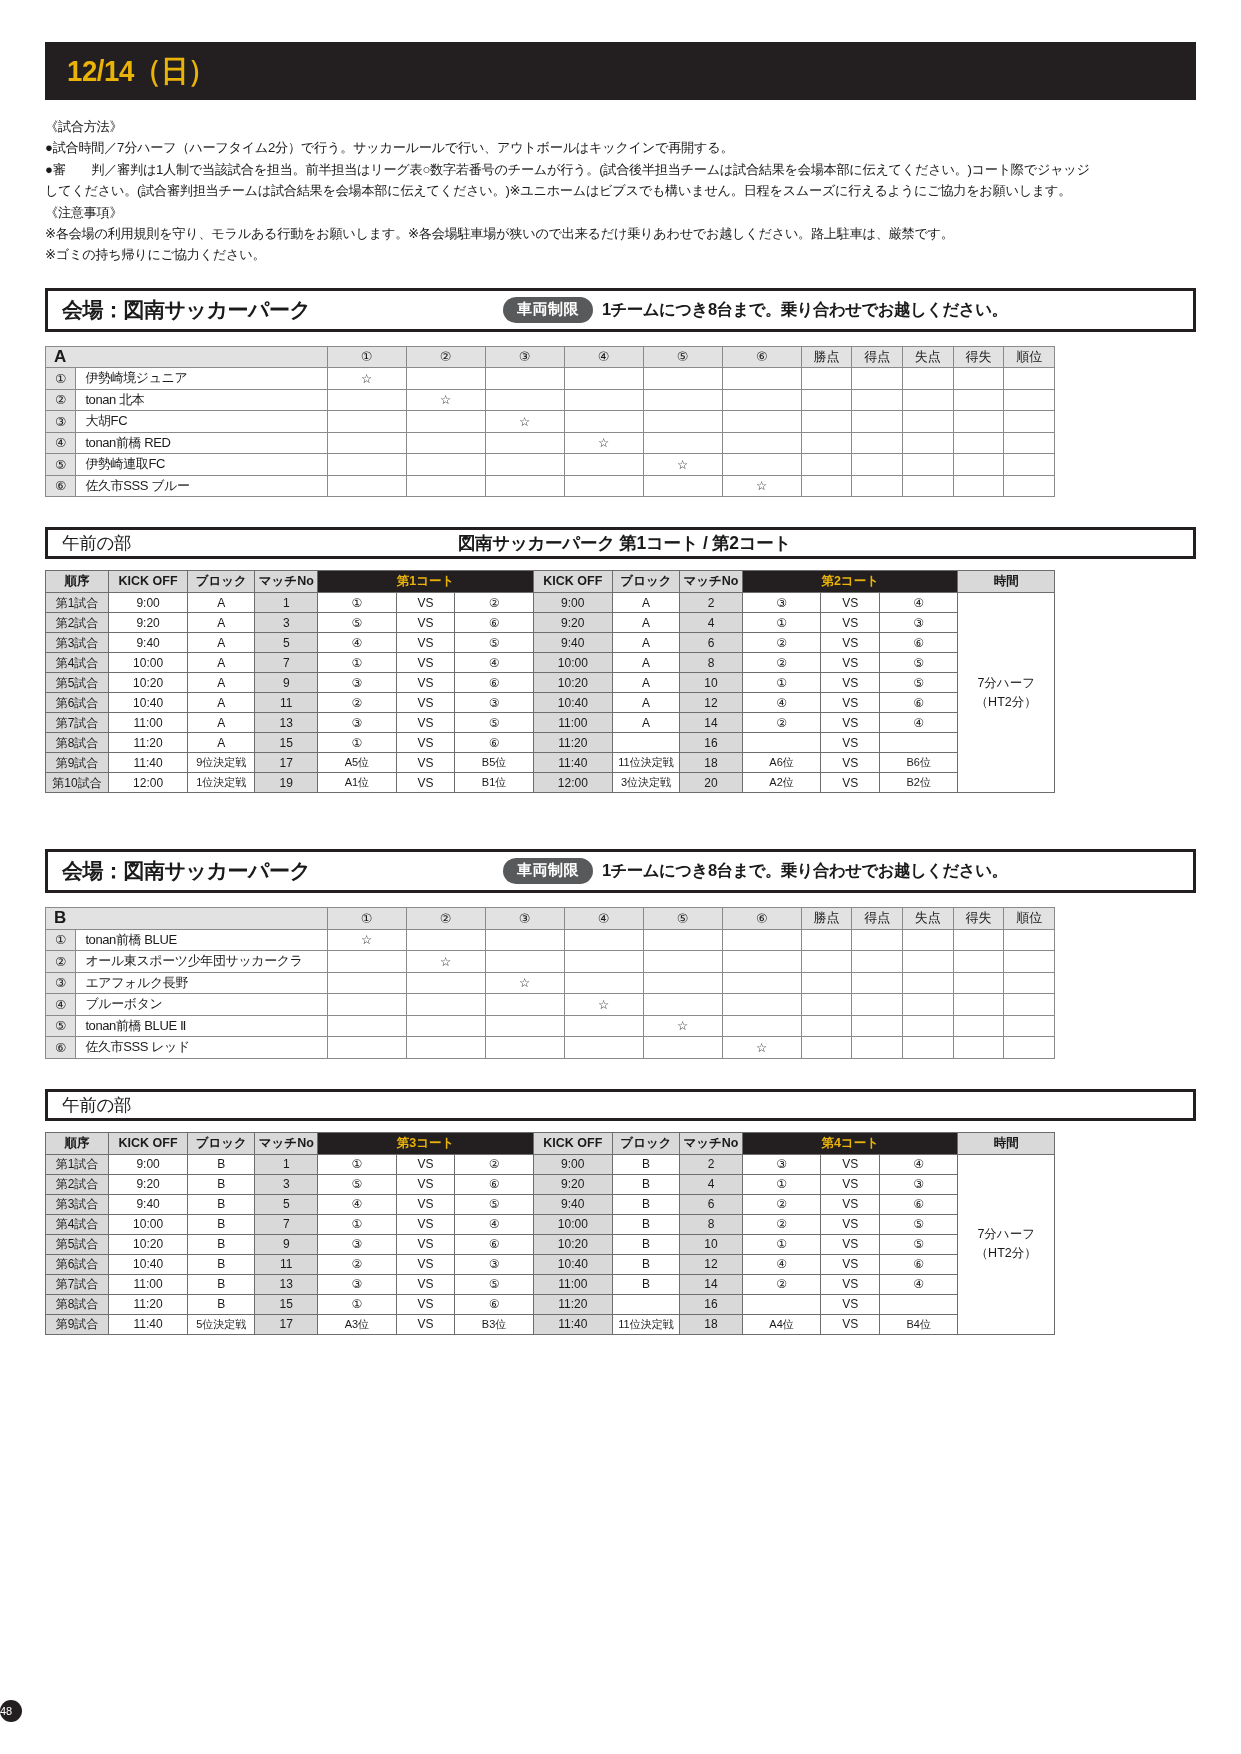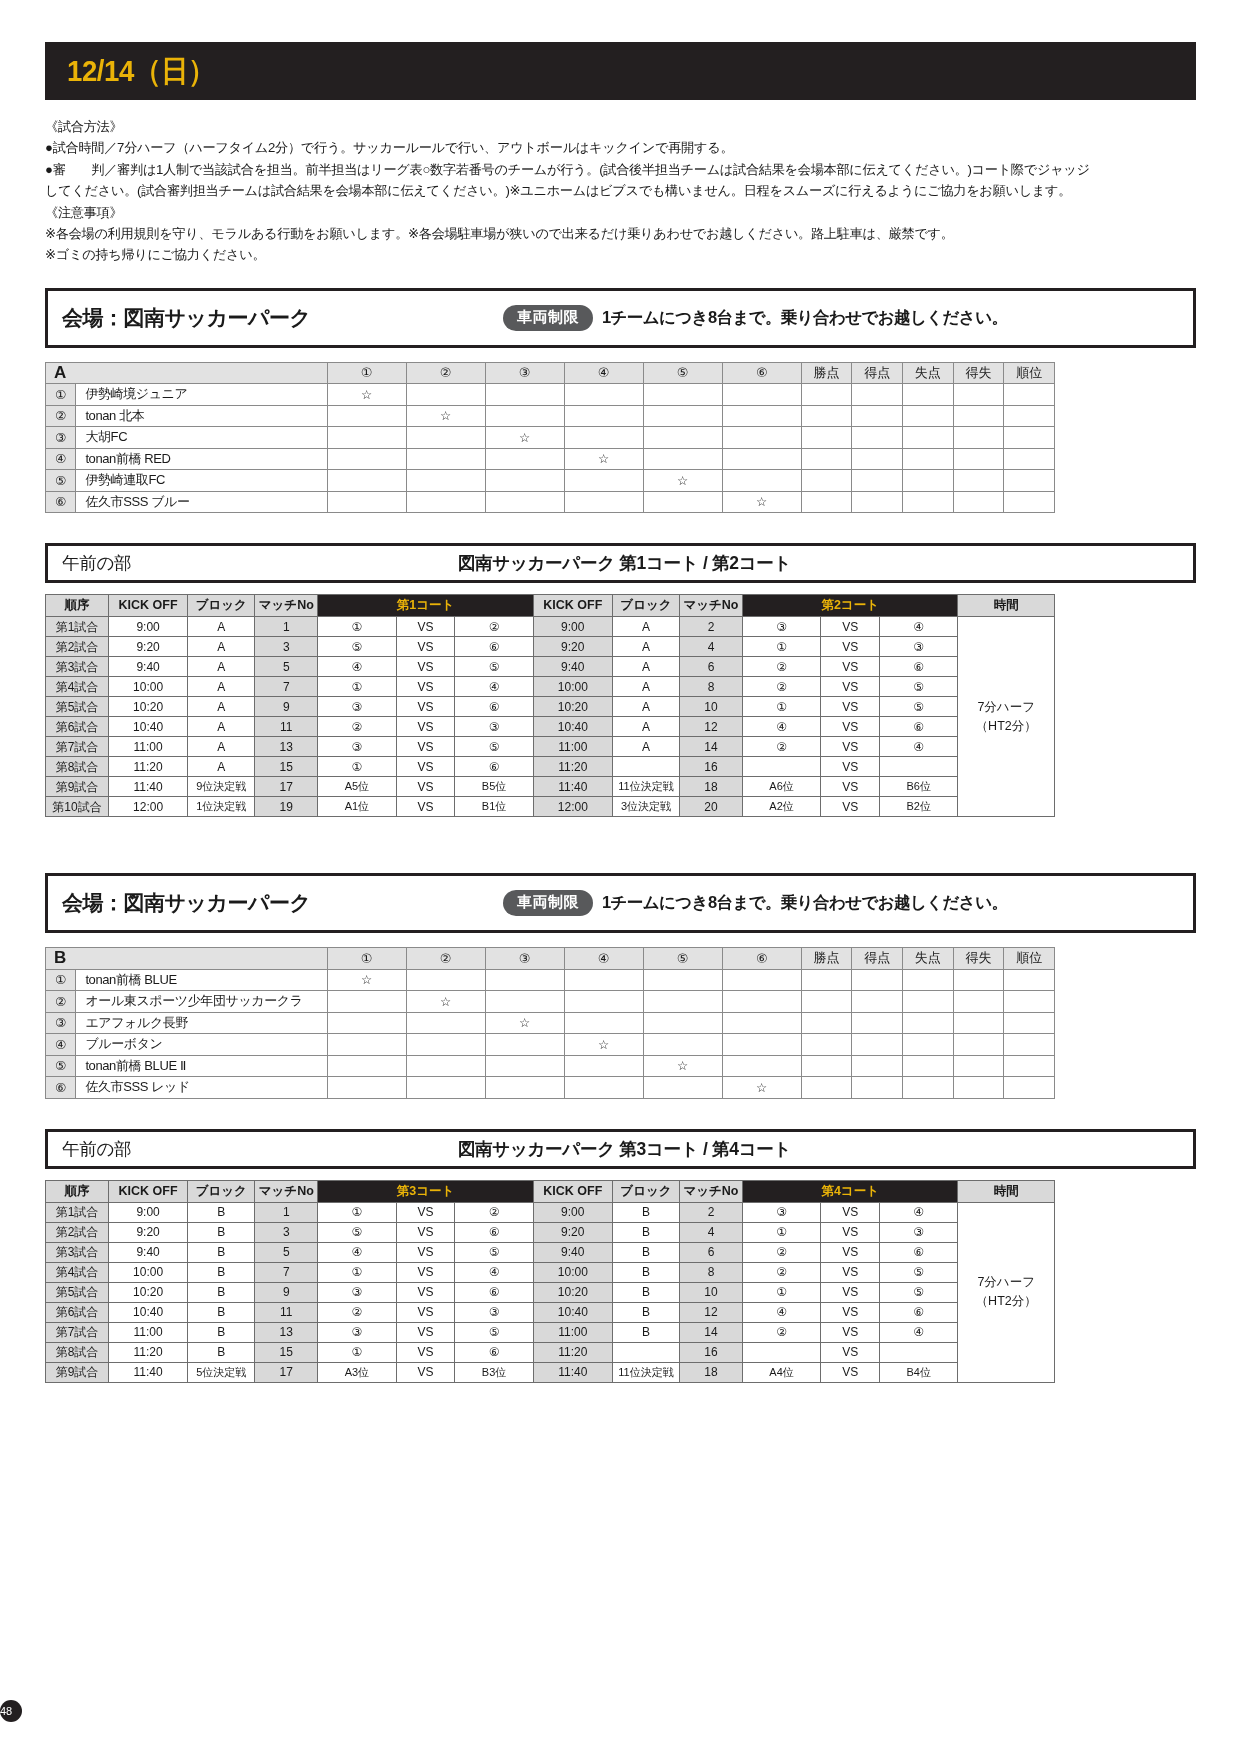--- a/index.html
+++ b/index.html
@@ -37,21 +37,21 @@
 
   
   .notes { margin-top: 16px; font-size: 13.2px; line-height: 1.62; letter-spacing: -0.3px; }
   .notes .hd { font-size: 13.2px; }
   .notes p { margin: 0; white-space: nowrap; }
 
   
   .venue-box {
     margin-top: 22px;
     border: 3px solid #231f20;
-    height: 60px;
+    height: 44px;
     display: flex; align-items: center;
     padding: 0 14px;
     position: relative;
   }
   .venue-name { font-size: 21px; font-weight: 700; letter-spacing: -0.5px; }
   .venue-right {
     position: absolute; left: 455px; display: flex; align-items: center; gap: 9px;
   }
   .badge {
     background: #58595b; color: #fff; font-size: 15px; font-weight: 700;
@@ -74,21 +74,21 @@
   }
   .standings .numcell { background: #e2e2e2; width: 30px; font-size: 12.5px; }
   .standings .teamcell { text-align: left; padding-left: 9px; font-size: 13px; letter-spacing: -0.4px; margin-left: 28px; }
   .standings .star { font-size: 12.5px; }
   .col-op { width: 78px; }
   .col-st { width: 50px; }
 
   
   .section-box {
     margin-top: 30px; border: 3px solid #231f20;
-    height: 40px; display: flex; align-items: center; padding: 0 14px;
+    height: 32px; display: flex; align-items: center; padding: 0 14px;
     position: relative;
   }
   .section-left { font-size: 17.5px; font-weight: 400; letter-spacing: -0.3px; }
   .section-center {
     position: absolute; left: 0; right: 0; text-align: center;
     font-size: 17.5px; font-weight: 700; letter-spacing: -0.3px; pointer-events: none; padding-left: 8px;
   }
 
   
   .sched { width: 1010px; margin-top: 11px; table-layout: fixed; }
@@ -595,21 +595,20 @@
           <td></td>
           <td></td>
           <td></td>
           <td></td>
         </tr>
       </tbody>
   </table>
 
   <div class="section-box">
     <div class="section-left">午前の部</div>
-    <div class="section-center">図南サッカーパーク 第3コート / 第4コート</div>
   </div>
 
   <table class="sched">
     <colgroup>
       <col class="c-ord">
         <col class="c-ko">
         <col class="c-blk">
         <col class="c-mno">
       <col class="c-tm">
         <col class="c-vs">

